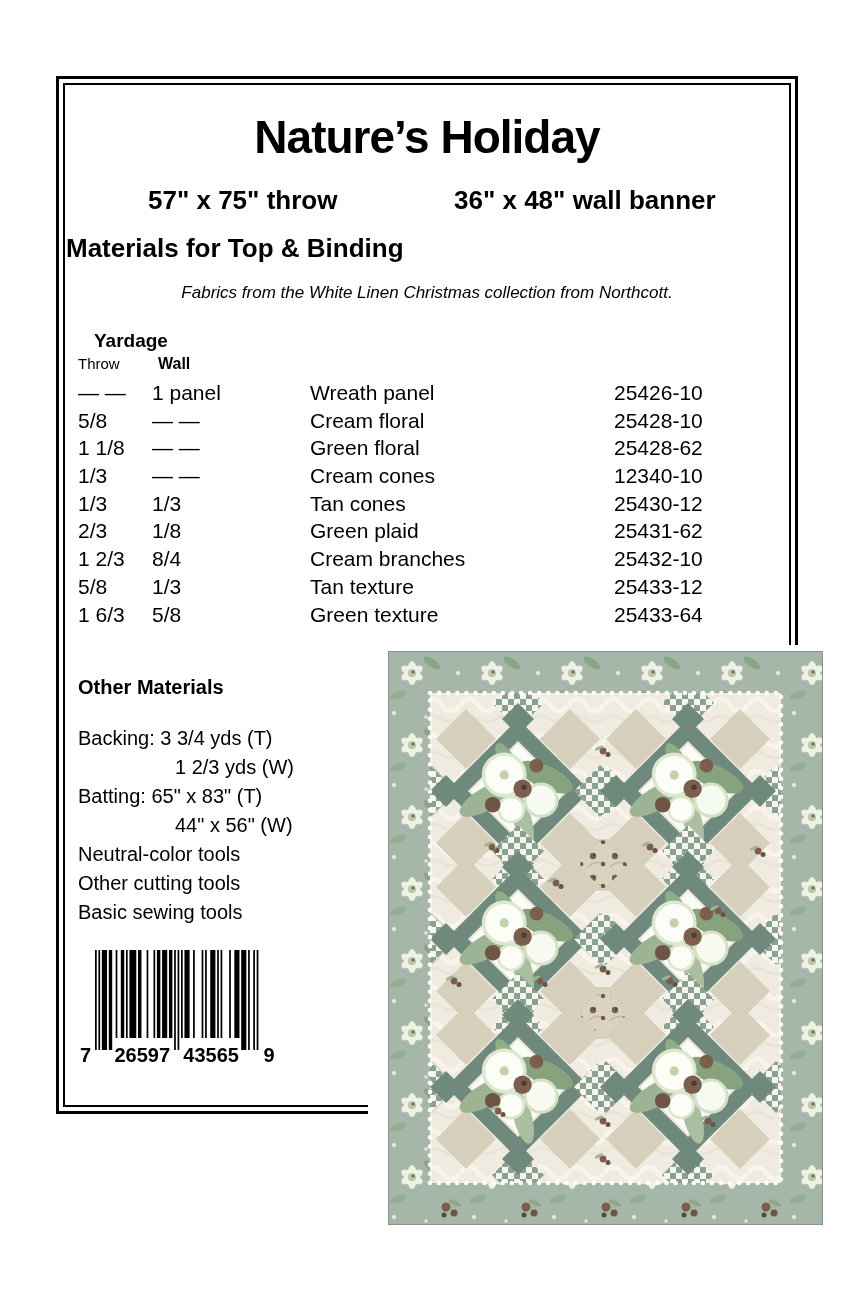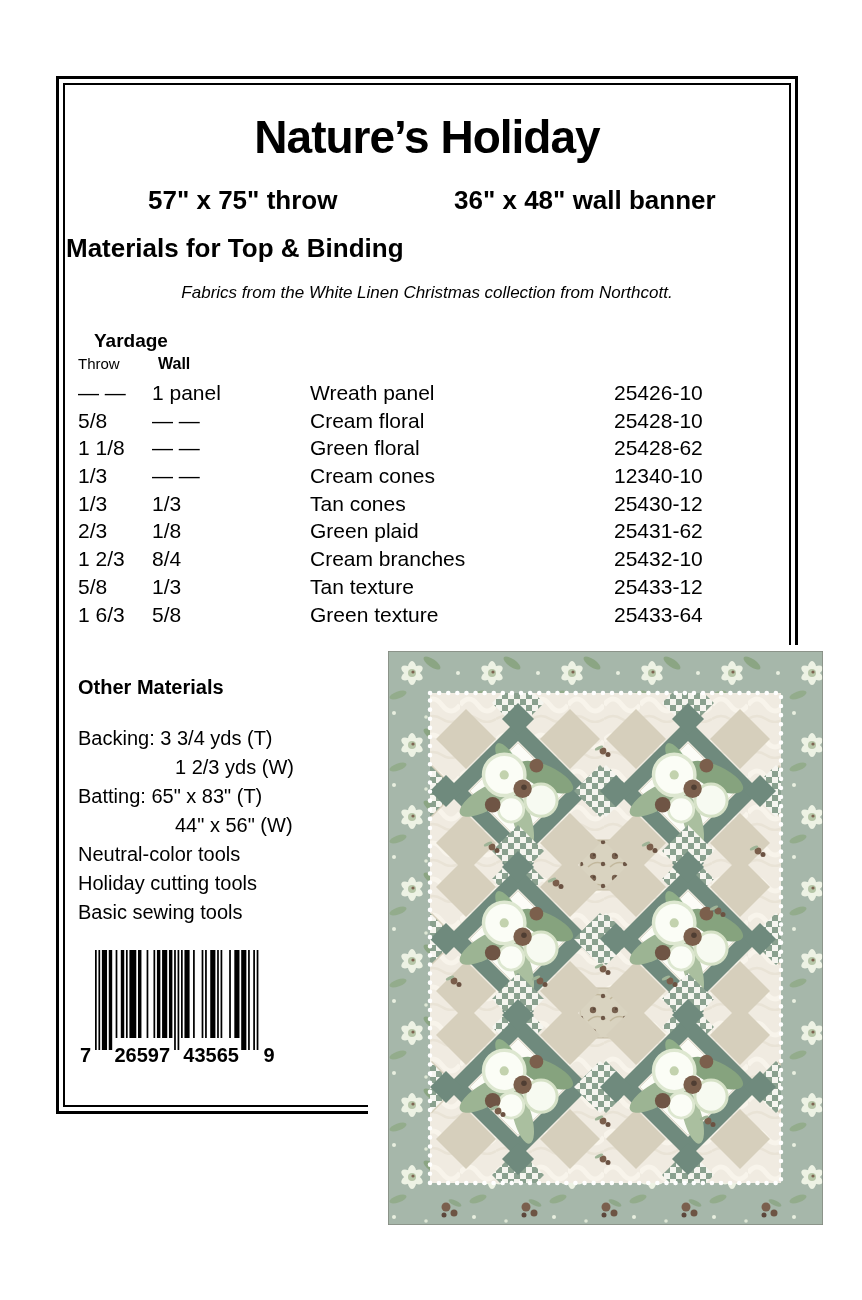--- a/index.html
+++ b/index.html
@@ -129,21 +129,21 @@
         </div>
     </div>
 
     <h3 class="other-heading">Other Materials</h3>
     <div class="other-lines" id="other-lines">
         <div class="o-line">Backing: 3 3/4 yds (T)</div>
         <div class="o-line indent">1 2/3 yds (W)</div>
         <div class="o-line">Batting: 65" x 83" (T)</div>
         <div class="o-line indent">44" x 56" (W)</div>
         <div class="o-line">Neutral-color tools</div>
-        <div class="o-line">Holiday cutting tools</div>
+        <div class="o-line">Other cutting tools</div>
         <div class="o-line">Basic sewing tools</div>
       </div>
 
     <svg class="barcode" id="barcode-svg" width="212" height="120" viewBox="-16 0 212 120">
         <rect x="0" y="0" width="1.72" height="100" fill="#000"></rect>
         <rect x="3.44" y="0" width="1.72" height="100" fill="#000"></rect>
         <rect x="6.88" y="0" width="5.16" height="100" fill="#000"></rect>
         <rect x="13.76" y="0" width="3.44" height="100" fill="#000"></rect>
         <rect x="20.64" y="0" width="1.72" height="88" fill="#000"></rect>
         <rect x="25.8" y="0" width="3.44" height="88" fill="#000"></rect>

